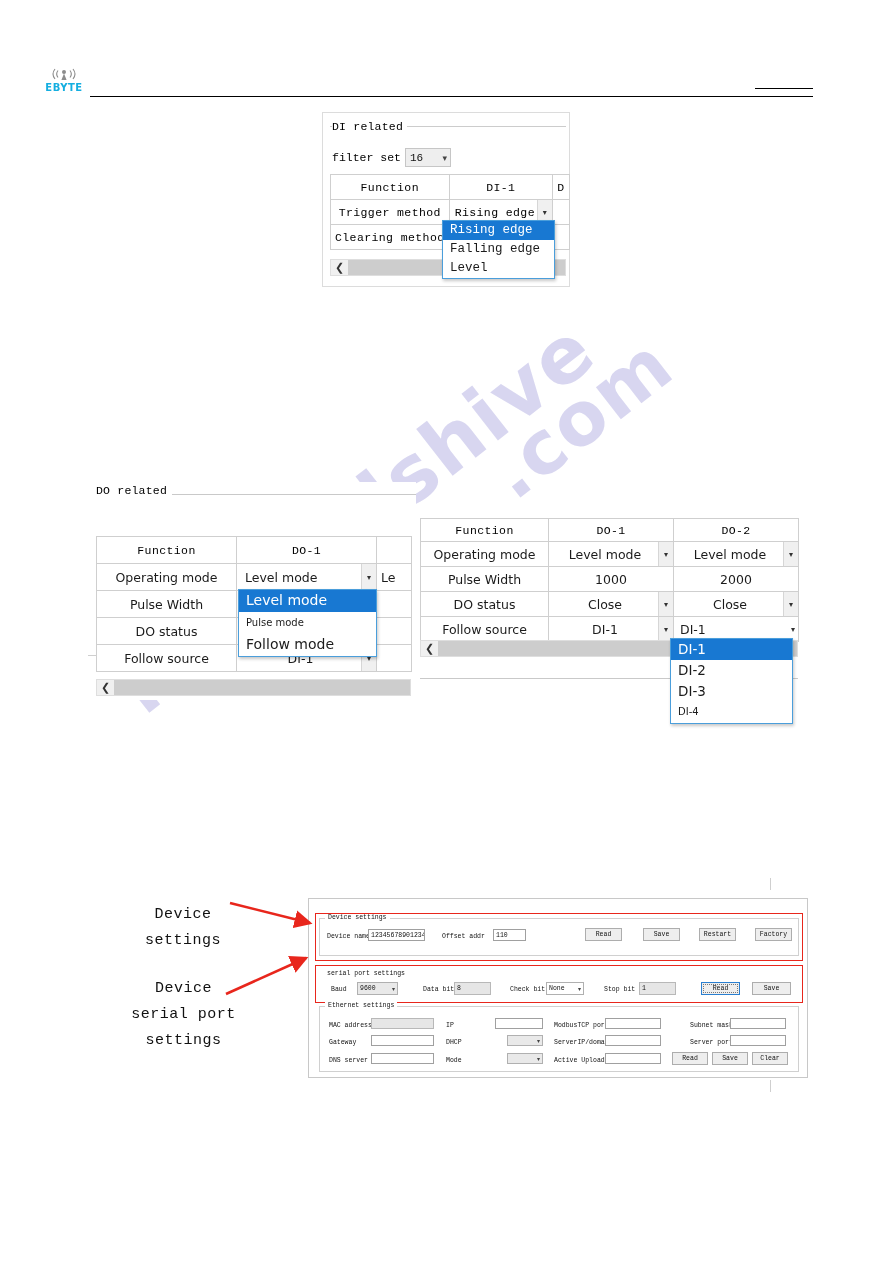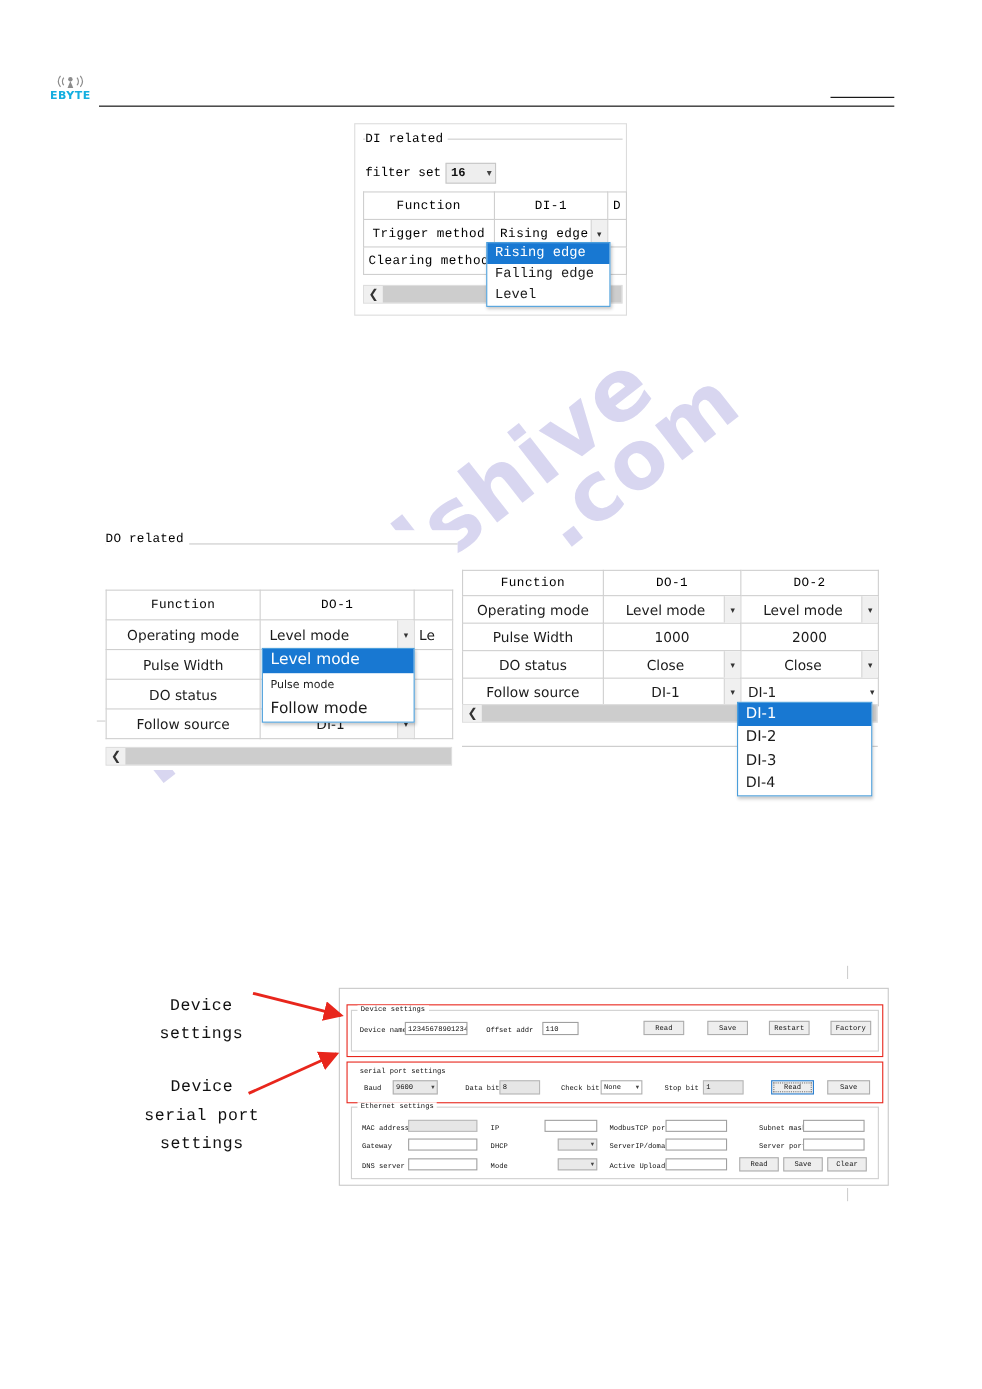--- a/index.html
+++ b/index.html
@@ -384,21 +384,21 @@
   </div>
 
   <div class="panel" id="di-panel">
     <div class="shell"></div>
 
     <div style="position:absolute;left:8px;top:14px;right:4px;border-top:1px solid #cccccc;"></div>
     <div class="grp-title di-grouplabel">DI related</div>
 
     <div class="di-filter-row">
       <span class="di-filter-label">filter set</span>
-      <span class="combo" style="min-width:46px;font-weight:bold;">
+      <span class="combo" style="min-width:46px;">
         <span>16</span>
         <span class="chev">▾</span>
       </span>
     </div>
 
     <table class="grid" style="left:8px;top:62px;">
       <tbody>
           <tr>
         <td class="mono-head" style="width:108px;">Function</td>
         <td class="mono-head" style="width:104px;">DI-1</td>
@@ -536,21 +536,21 @@
     <div class="hscroll" style="left:0px;top:122px;width:378px;">
       <div class="hs-btn">❮</div>
       <div class="hs-thumb"></div>
     </div>
     <div style="position:absolute;left:0;top:160px;width:378px;border-top:1px solid #c9c9c9;"></div>
 
     <div class="dropdown" style="left:250px;top:120px;width:123px;">
       <div class="dd-item sel" style="font-size:13.5px;line-height:18px;">DI-1</div>
       <div class="dd-item" style="font-size:13.5px;line-height:18px;">DI-2</div>
       <div class="dd-item" style="font-size:13.5px;line-height:18px;">DI-3</div>
-      <div class="dd-item" style="font-size:13px;line-height:18px;">DI-4</div>
+      <div class="dd-item" style="font-size:10px;line-height:18px;">DI-4</div>
     </div>
   </div>
 
   <div class="panel" id="sw">
 
 
     <div class="redbox" style="left:6px;top:14px;width:488px;height:48px;"></div>
 
     <div class="fs-group" style="left:10px;top:19px;width:480px;height:38px;"></div>
     <div class="fs-legend" style="left:16px;top:15px;">Device settings</div>

